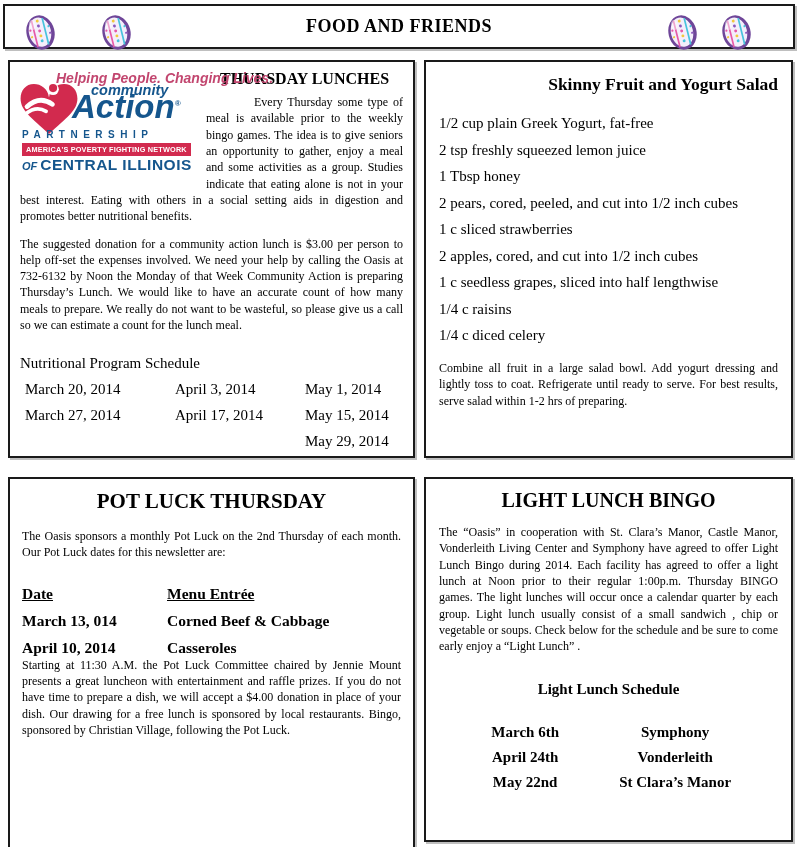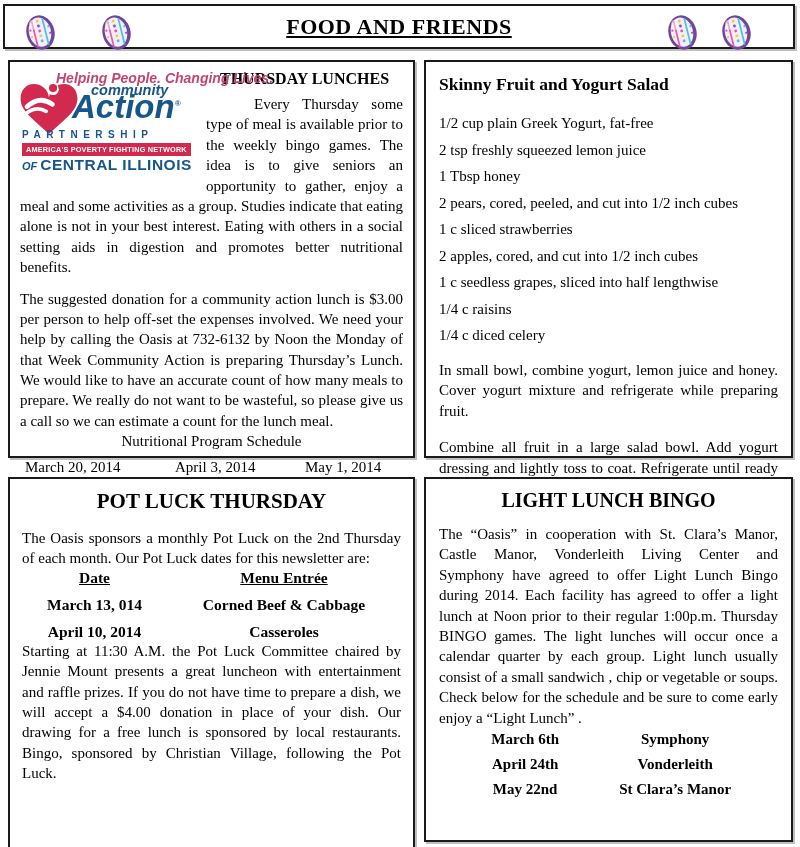--- a/index.html
+++ b/index.html
@@ -9,67 +9,67 @@
     font-family:"Liberation Serif","DejaVu Serif",serif; color:#000;
     overflow:hidden;
   }
   .frame {
     position:absolute; background:#fff;
     border:2px solid #1a1a1a;
     box-shadow:2px 2px 0 rgba(0,0,0,.25);
   }
   
   .header { left:3px; top:4px; width:792px; height:45px; display:flex; align-items:center; justify-content:center; }
-  .header-title { font-size:22px; font-weight:bold; letter-spacing:.5px;text-decoration:underline; }
+  .header-title { font-size:18px; font-weight:bold; letter-spacing:.5px; }
   .egg { position:absolute; top:7px; width:37px; height:39px; }
   .egg svg { width:100%; height:100%; }
   .egg1 { left:17px; } .egg2 { left:93px; } .egg3 { left:659px; } .egg4 { left:713px; }
 
   
   .box-tl { left:8px;  top:60px;  width:407px; height:398px; padding:5px 10px; }
   .box-tr { left:424px; top:60px; width:369px; height:398px; padding:8px 13px; }
   .box-bl { left:8px;  top:477px; width:407px; height:446px; padding:8px 12px; }
   .box-br { left:424px; top:477px; width:369px; height:365px; padding:8px 13px; }
 
-  p.body { font-size:15px; line-height:1.36; text-align:justify; }
+  p.body { font-size:12px; line-height:1.36; text-align:justify; }
 
   
   .logo { position:relative; float:left; width:178px; height:104px; margin:2px 8px 4px 0; font-family:"Liberation Sans","DejaVu Sans",sans-serif; }
   .logo-tagline { position:absolute; top:1px; left:36px; font-size:14px; font-weight:bold; font-style:italic; color:#c2466f; white-space:nowrap; }
   .logo-heart { position:absolute; top:13px; left:0; width:58px; height:54px; }
   .logo-community { position:absolute; top:13px; left:71px; font-size:14.5px; font-weight:bold; font-style:italic; color:#15568d; }
   .logo-action { position:absolute; top:21px; left:52px; font-size:33px; font-weight:bold; font-style:italic; color:#15568d; line-height:1; }
   .logo-action sup { font-size:8px; }
   .logo-partnership { position:absolute; top:60px; left:2px; width:174px; font-size:10px; font-weight:bold; letter-spacing:5.5px; color:#15568d; white-space:nowrap; }
   .logo-banner { position:absolute; top:74px; left:2px; background:#d22a4e; color:#fff; font-size:7.3px; font-weight:bold; padding:2px 4px; letter-spacing:.2px; white-space:nowrap; }
   .logo-region { position:absolute; top:87px; left:2px; color:#15568d; white-space:nowrap; }
   .logo-region .of { font-size:11px; font-weight:bold; font-style:italic; margin-right:3px; }
   .logo-region .reg { font-size:15.5px; font-weight:bold; letter-spacing:.5px;text-align:center; }
 
   .tl-title { text-align:center; font-size:16px; font-weight:bold; margin:3px 0 6px; }
   .tl-p1 { text-indent:48px; }
   .tl-p2 { margin-top:11px; }
-  .sched-title { text-align:center; font-size:15px; margin-top:2px; }
+  .sched-title { text-align:left; font-size:15px; margin-top:22px; }
   .sched-grid { display:grid; grid-template-columns:150px 130px auto; row-gap:9px; font-size:15px; margin-top:9px; padding-left:5px; }
 
   
-  .tr-title { text-align:left; font-size:17.5px; font-weight:bold; margin:4px 0 20px; }
+  .tr-title { text-align:right; font-size:17.5px; font-weight:bold; margin:4px 0 20px; }
   .ing { font-size:15px; margin-bottom:9.5px; }
   .tr-step { margin-top:16px; }
 
   
   .bl-title { text-align:center; font-size:21px; font-weight:bold; margin:2px 0 14px; }
-  .pl-table { display:grid; grid-template-columns:145px 1fr; row-gap:9px; font-size:15.5px; font-weight:bold; text-align:center; }
+  .pl-table { display:grid; grid-template-columns:145px 1fr; row-gap:9px; margin-top:24px; font-size:15.5px; font-weight:bold; text-align:left; }
   .pl-head { text-decoration:underline; }
   .bl-body { }
 
   
   .br-title { text-align:center; font-size:20px; font-weight:bold; margin:2px 0 12px; }
   .ll-title { text-align:center; font-size:15px; font-weight:bold; margin-top:26px; }
-  .ll-table { width:300px; margin:3px auto 0; display:grid; grid-template-columns:1fr 1.25fr; row-gap:8px; font-size:15px; font-weight:bold; text-align:center; }
+  .ll-table { width:300px; margin:26px auto 0; display:grid; grid-template-columns:1fr 1.25fr; row-gap:8px; font-size:15px; font-weight:bold; text-align:center; }
 </style>
 </head>
 <body>
 
 <div class="frame header">
   <span class="egg egg1">
 <svg viewBox="0 0 40 46">
   <g transform="rotate(-14 20 23)">
     <ellipse cx="20" cy="23" rx="16.5" ry="20.5" fill="#6f4699"></ellipse>
     <ellipse cx="19.5" cy="22.5" rx="13" ry="17.5" fill="#f4eefb"></ellipse>
@@ -188,21 +188,20 @@
     <div class="ing">1/2 cup plain Greek Yogurt, fat-free</div>
     <div class="ing">2 tsp freshly squeezed lemon juice</div>
     <div class="ing">1 Tbsp honey</div>
     <div class="ing">2 pears, cored, peeled, and cut into 1/2 inch cubes</div>
     <div class="ing">1 c sliced strawberries</div>
     <div class="ing">2 apples, cored, and cut into 1/2 inch cubes</div>
     <div class="ing">1 c seedless grapes, sliced into half lengthwise</div>
     <div class="ing">1/4 c raisins</div>
     <div class="ing">1/4 c diced celery</div>
   </div>
-  <p class="body tr-step">In small bowl, combine yogurt, lemon juice and honey. Cover yogurt mixture and refrigerate while preparing fruit.</p>
   <p class="body tr-step">Combine all fruit in a large salad bowl.  Add yogurt dressing and lightly toss to coat.  Refrigerate until ready to serve. For best results, serve salad within 1-2 hrs of preparing.</p>
 </div>
 
 <div class="frame box-bl">
   <h2 class="bl-title">POT LUCK THURSDAY</h2>
   <p class="body">The Oasis sponsors a monthly Pot Luck on the 2nd Thursday of each month.  Our Pot Luck dates for this newsletter are:</p>
   <div class="pl-table">
     <span class="pl-head">Date</span>
     <span class="pl-head">Menu Entrée</span>
     <span>March 13, 014</span>
@@ -210,20 +209,21 @@
     <span>April 10, 2014</span>
     <span>Casseroles</span>
   </div>
   <p class="body bl-body">Starting at 11:30 A.M. the Pot Luck Committee chaired by Jennie Mount presents a great luncheon with entertainment and raffle prizes.  If you do not have time to prepare a dish, we will accept a $4.00 donation in place of your dish.  Our drawing for a free lunch is sponsored by local restaurants.  Bingo, sponsored by Christian Village, following the Pot Luck.</p>
 
 </div>
 
 <div class="frame box-br">
   <h2 class="br-title">LIGHT LUNCH BINGO</h2>
   <p class="body">The “Oasis” in cooperation with St. Clara’s Manor,  Castle Manor, Vonderleith Living Center and Symphony have agreed to offer Light Lunch Bingo during 2014.  Each facility has agreed to offer a light lunch at Noon prior to their regular 1:00p.m. Thursday  BINGO games.  The light lunches will occur once a calendar quarter by each group.  Light lunch usually consist of a small   sandwich , chip or vegetable or soups.  Check below for the schedule and be sure to come early enjoy a “Light Lunch” .</p>
+  <div class="ll-title">Light Lunch Schedule</div>
   <div class="ll-table">
     <span>March 6th</span>
     <span>Symphony</span>
     <span>April 24th</span>
     <span>Vonderleith</span>
     <span>May 22nd</span>
     <span>St Clara’s Manor</span>
   </div>
 </div>
 

